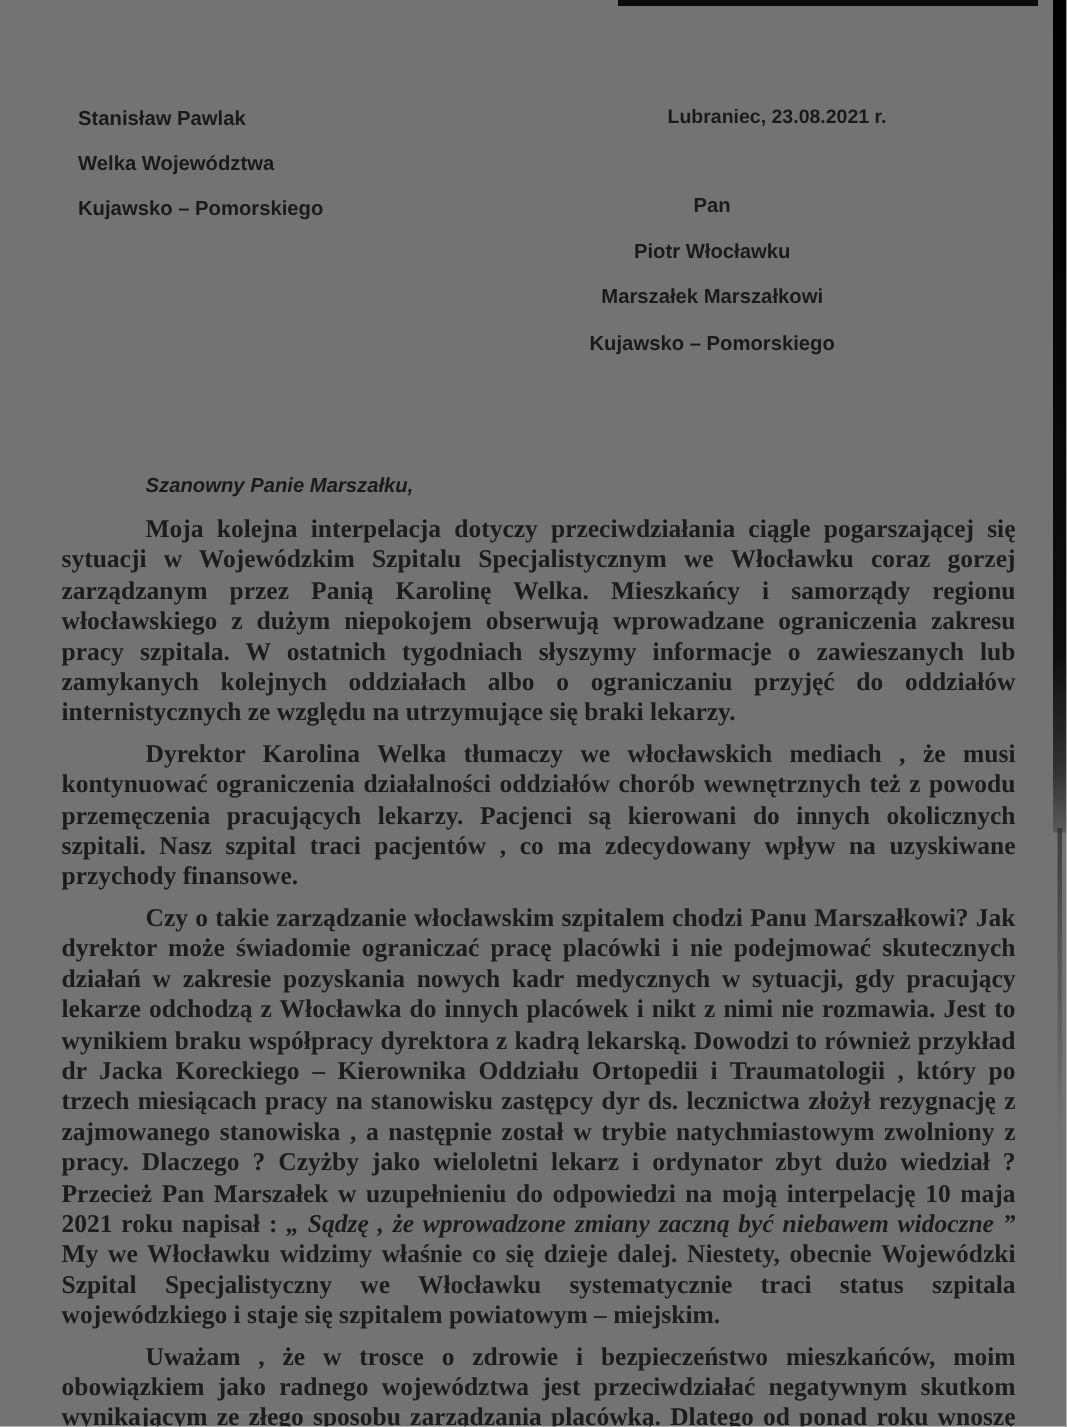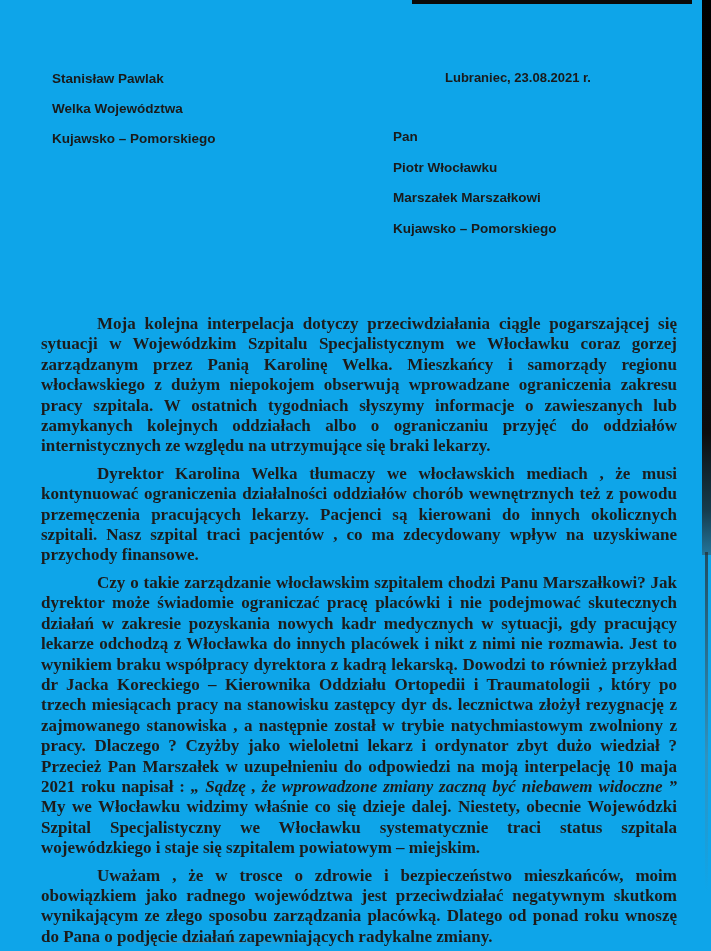--- a/index.html
+++ b/index.html
@@ -4,21 +4,21 @@
 <style>
   html, body {
     margin: 0;
     padding: 0;
     background: #e8e8e8;
   }
   .page {
     position: relative;
     width: 711px;
     height: 951px;
-    background: #0ea5e9;
+    background: #737373;
     overflow: hidden;
     font-family: "Liberation Sans", "DejaVu Sans", sans-serif;
     color: #1a1a1a;
   }
 
   
   .artifact-top {
     position: absolute;
     left: 412px;
     top: 0;
@@ -77,20 +77,21 @@
   .recipient {
     position: absolute;
     left: 393px;
     top: 130px;
   }
   .recipient p {
     margin: 0 0 16.5px 0;
     font-size: 13.5px;
     line-height: 14px;
     font-weight: bold;
+    text-align: center;
   }
 
   
   .letter-body {
     position: absolute;
     left: 41px;
     top: 314px;
     width: 636px;
   }
   .salutation {
@@ -134,20 +135,21 @@
   <p class="dateline">Lubraniec, 23.08.2021 r.</p>
 
   <div class="recipient">
     <p>Pan</p>
     <p>Piotr Włocławku</p>
     <p>Marszałek Marszałkowi</p>
     <p>Kujawsko – Pomorskiego</p>
   </div>
 
   <div class="letter-body">
+    <p class="salutation">Szanowny Panie Marszałku,</p>
 
     <p class="para">Moja kolejna interpelacja dotyczy przeciwdziałania ciągle pogarszającej się sytuacji w Wojewódzkim Szpitalu Specjalistycznym we Włocławku coraz gorzej zarządzanym przez Panią Karolinę Welka. Mieszkańcy i samorządy regionu włocławskiego z dużym niepokojem obserwują wprowadzane ograniczenia zakresu pracy szpitala. W ostatnich tygodniach słyszymy informacje o zawieszanych lub zamykanych kolejnych oddziałach albo o ograniczaniu przyjęć do oddziałów internistycznych ze względu na utrzymujące się braki lekarzy.</p>
 
     <p class="para">Dyrektor Karolina Welka tłumaczy we włocławskich mediach , że musi kontynuować ograniczenia działalności oddziałów chorób wewnętrznych też z powodu przemęczenia pracujących lekarzy. Pacjenci są kierowani do innych okolicznych szpitali. Nasz szpital traci pacjentów , co ma zdecydowany wpływ na uzyskiwane przychody finansowe.</p>
 
     <p class="para"><span>Czy o takie zarządzanie włocławskim szpitalem chodzi Panu Marszałkowi? Jak dyrektor może świadomie ograniczać pracę placówki i nie podejmować skutecznych działań w zakresie pozyskania nowych kadr medycznych w sytuacji, gdy pracujący lekarze odchodzą z Włocławka do innych placówek i nikt z nimi nie rozmawia. Jest to wynikiem braku współpracy dyrektora z kadrą lekarską. Dowodzi to również przykład dr Jacka Koreckiego – Kierownika Oddziału Ortopedii i Traumatologii , który po trzech miesiącach pracy na stanowisku zastępcy dyr ds. lecznictwa złożył rezygnację z zajmowanego stanowiska , a następnie został w trybie natychmiastowym zwolniony z pracy. Dlaczego ? Czyżby jako wieloletni lekarz i ordynator zbyt dużo wiedział ? Przecież Pan Marszałek w uzupełnieniu do odpowiedzi na moją interpelację 10 maja 2021 roku napisał : </span><span class="quote">„ Sądzę , że wprowadzone zmiany zaczną być niebawem widoczne ”</span><span> My we Włocławku widzimy właśnie co się dzieje dalej. Niestety, obecnie Wojewódzki Szpital Specjalistyczny we Włocławku systematycznie traci status szpitala wojewódzkiego i staje się szpitalem powiatowym – miejskim.</span></p>
 
     <p class="para">Uważam , że w trosce o zdrowie i bezpieczeństwo mieszkańców, moim obowiązkiem jako radnego województwa jest przeciwdziałać negatywnym skutkom wynikającym ze złego sposobu zarządzania placówką. Dlatego od ponad roku wnoszę do Pana o podjęcie działań zapewniających radykalne zmiany.</p>
   </div>
 

